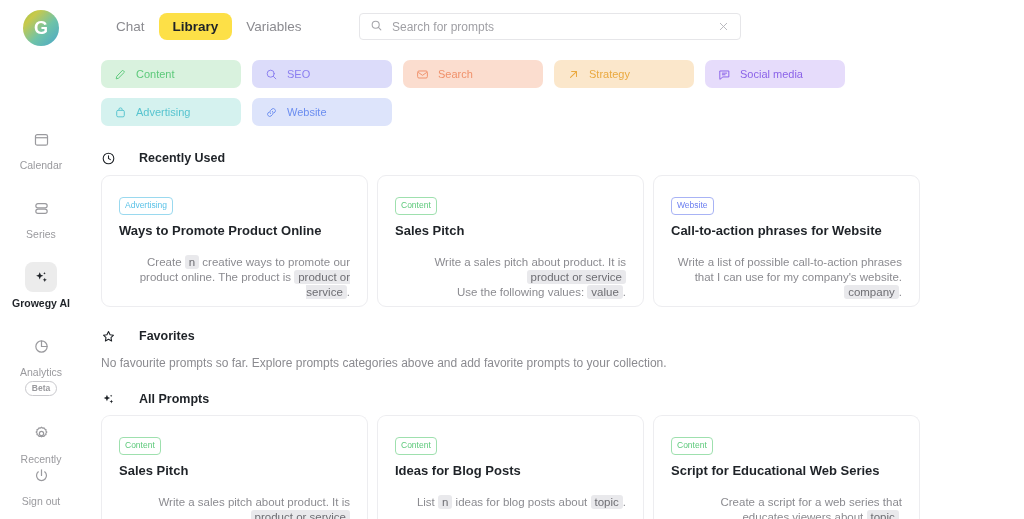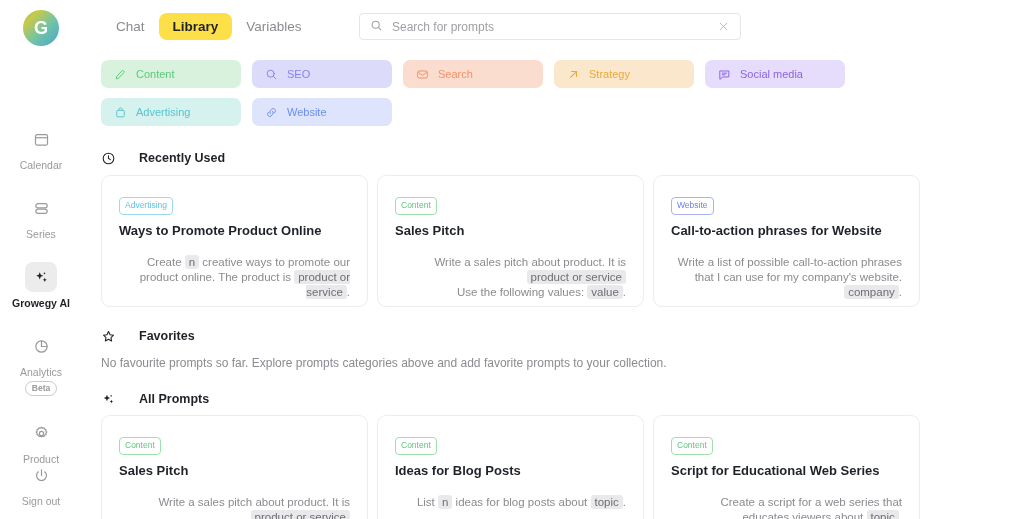--- a/index.html
+++ b/index.html
@@ -286,21 +286,21 @@
         <span class="beta-badge">Beta</span>
       </div>
 
       <div class="nav-item">
         <span class="nav-icon-box">
           <svg width="17" height="17" viewBox="0 0 24 24" fill="none" stroke="#9a9a9e" stroke-width="1.7">
             <circle cx="12" cy="12" r="3"></circle>
             <path d="M12 3.3l1.6 1.1 1.9-.4 1 1.7 1.8.8-.1 2 1.3 1.5-1.3 1.5.1 2-1.8.8-1 1.7-1.9-.4-1.6 1.1-1.6-1.1-1.9.4-1-1.7-1.8-.8.1-2L4.5 10l1.3-1.5-.1-2 1.8-.8 1-1.7 1.9.4z"></path>
           </svg>
         </span>
-        <span class="nav-label">Product</span>
+        <span class="nav-label">Recently</span>
       </div>
 
     </div>
 
     <div class="nav-bottom">
       <div class="nav-item" style="margin-bottom:0">
         <span class="nav-icon-box">
           <svg width="17" height="17" viewBox="0 0 24 24" fill="none" stroke="#9a9a9e" stroke-width="1.7" stroke-linecap="round">
             <path d="M12 4v8"></path>
               <path d="M7.5 6.8a7 7 0 1 0 9 0"></path>

